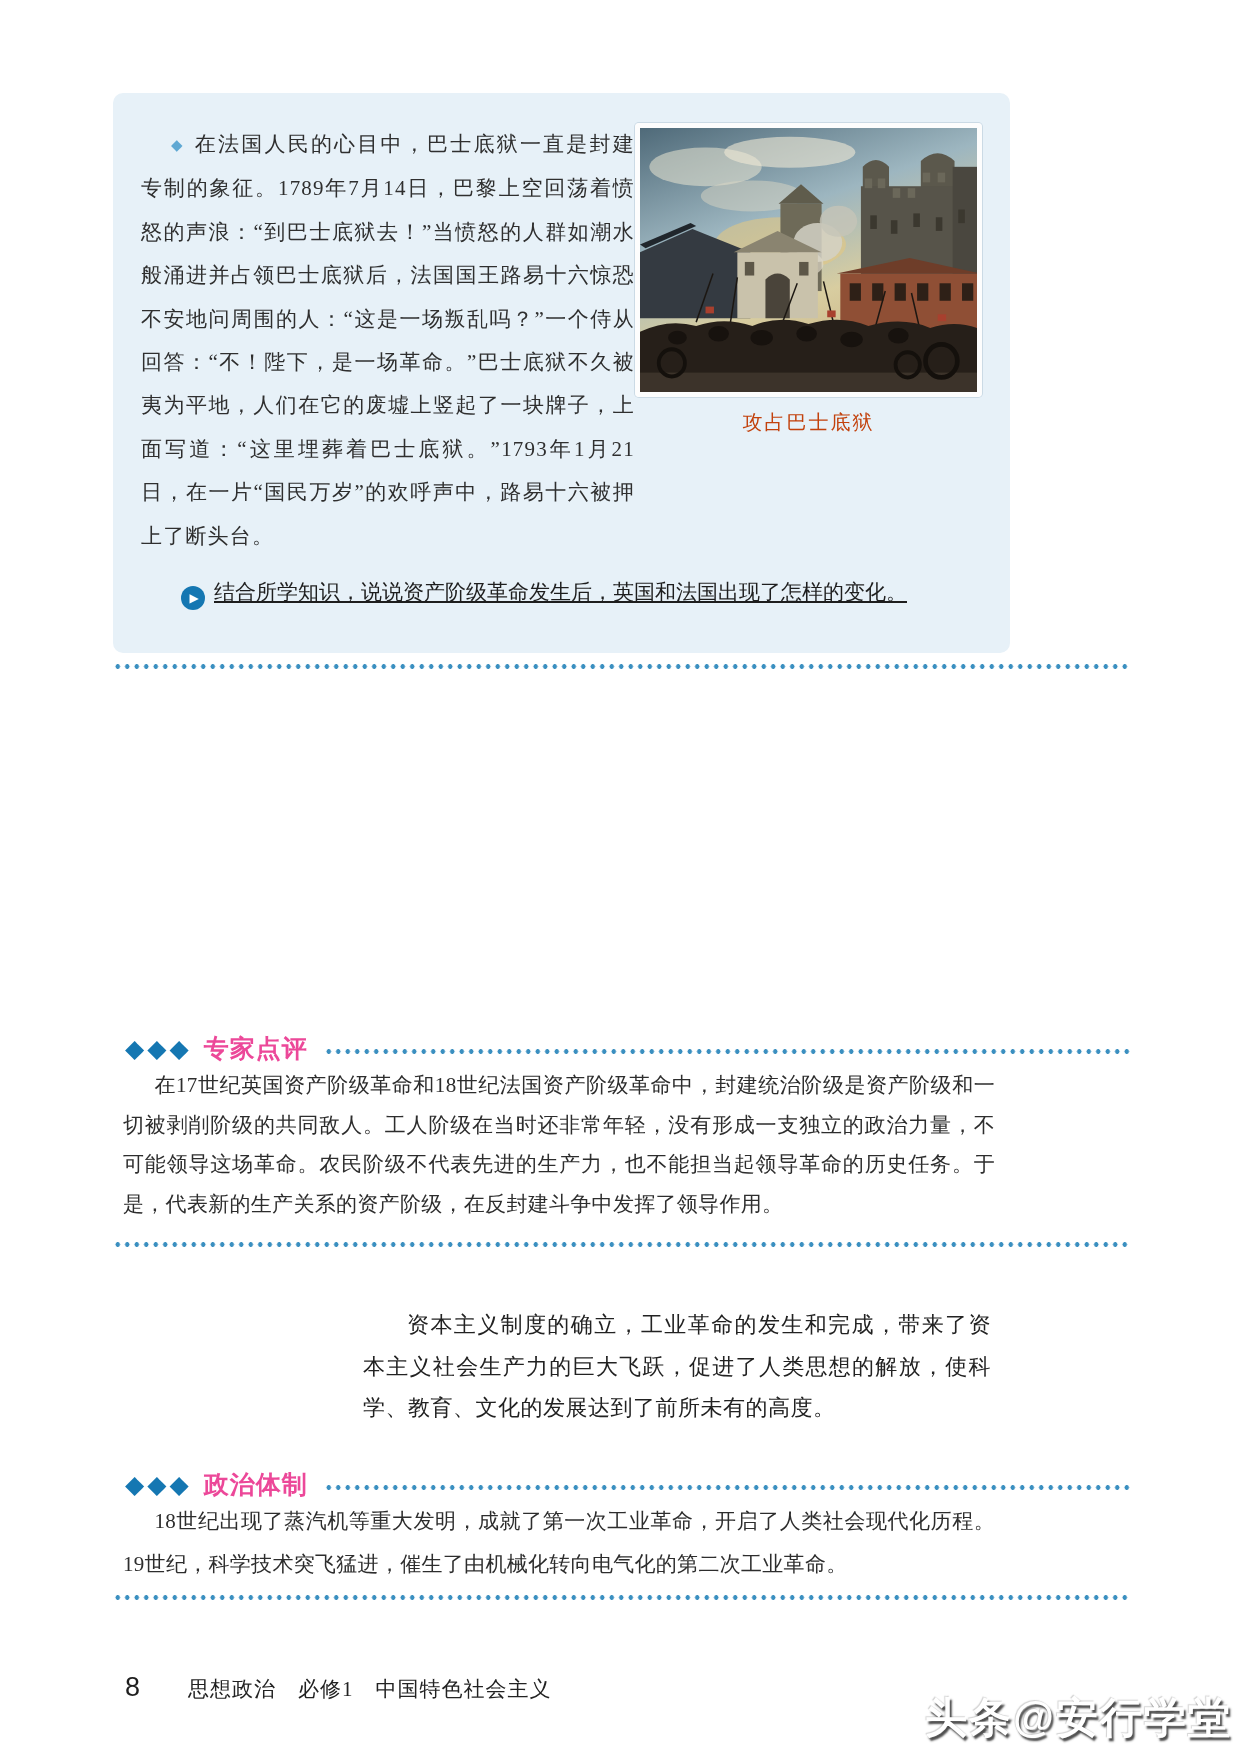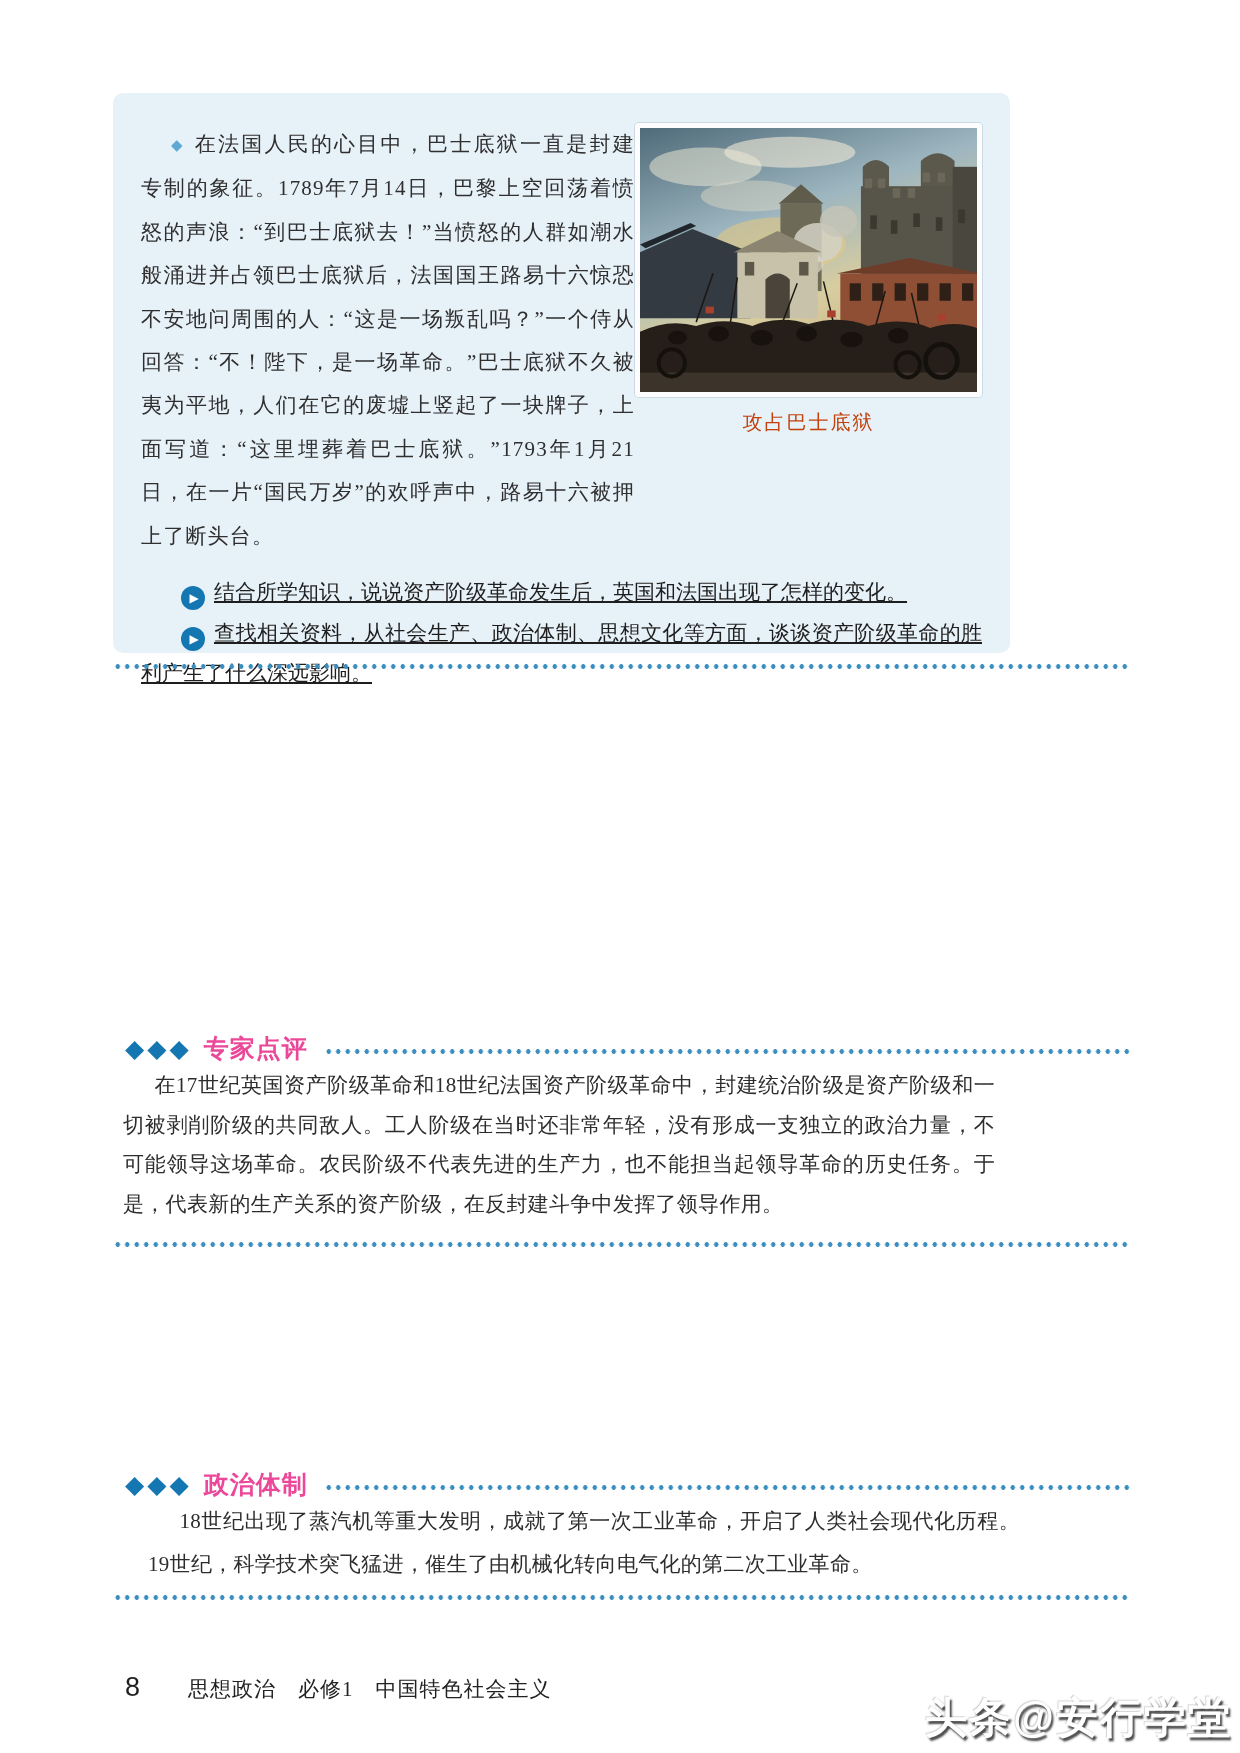--- a/index.html
+++ b/index.html
@@ -78,21 +78,21 @@
     background-image:radial-gradient(circle,#3a8fc0 2.1px,rgba(0,0,0,0) 2.6px);
     background-size:9.5px 7px;background-repeat:repeat-x;background-position:0 50%;
   }
   
   .note-text{
     position:absolute;left:123px;width:872px;margin:0;
     font-size:21px;line-height:39.5px;text-align:justify;text-indent:1.5em;
     color:#2d2d2d;letter-spacing:0.3px;
   }
   .expert-text{top:1066px;}
-  .links-text{top:1500px;line-height:43px;margin-left:25px;}
+  .links-text{top:1500px;line-height:43px;}
   
   .footer{
     position:absolute;left:125px;top:1638px;display:flex;align-items:baseline;
   }
   .page-num{
     font-family:"Liberation Sans","DejaVu Sans",sans-serif;
     font-size:27px;color:#1e1e1e;
   }
   .book-title{
     margin-left:48px;font-size:21px;color:#222;letter-spacing:1px;margin-top:37px;
@@ -200,37 +200,37 @@
             <circle cx="286" cy="244" r="13" fill="none" stroke="#14100c" stroke-width="4"></circle>
             <circle cx="34" cy="242" r="14" fill="none" stroke="#14100c" stroke-width="4"></circle>
           </svg>
         </div>
         <figcaption class="fig-caption">攻占巴士底狱</figcaption>
       </figure>
     </div>
 
     <ul class="questions">
       <li><span class="q-icon">▶</span><span>结合所学知识，说说资产阶级革命发生后，英国和法国出现了怎样的变化。</span></li>
-      <li><span class="q-icon">▶</span><span>查找相关资料，从社会生产、政治体制、思想文化等方面，谈谈资产阶级革命的胜利产生了什么深远影响。</span></li>
     </ul>
   </section>
 
   <div class="dotted-sep sep1"></div>
 
 
   <div class="section-header expert-header">
     <span class="diamonds">◆◆◆</span>
     <span class="section-title">专家点评</span>
     <span class="header-dots"></span>
   </div>
 
   <p class="note-text expert-text">在17世纪英国资产阶级革命和18世纪法国资产阶级革命中，封建统治阶级是资产阶级和一切被剥削阶级的共同敌人。工人阶级在当时还非常年轻，没有形成一支独立的政治力量，不可能领导这场革命。农民阶级不代表先进的生产力，也不能担当起领导革命的历史任务。于是，代表新的生产关系的资产阶级，在反封建斗争中发挥了领导作用。</p>
 
   <div class="dotted-sep sep2"></div>
 
+  <p class="main-para para2">资本主义制度的确立，工业革命的发生和完成，带来了资本主义社会生产力的巨大飞跃，促进了人类思想的解放，使科学、教育、文化的发展达到了前所未有的高度。</p>
 
   <div class="section-header links-header">
     <span class="diamonds">◆◆◆</span>
     <span class="section-title">政治体制</span>
     <span class="header-dots"></span>
   </div>
 
   <p class="note-text links-text">18世纪出现了蒸汽机等重大发明，成就了第一次工业革命，开启了人类社会现代化历程。19世纪，科学技术突飞猛进，催生了由机械化转向电气化的第二次工业革命。</p>
 
   <div class="dotted-sep sep3"></div>

